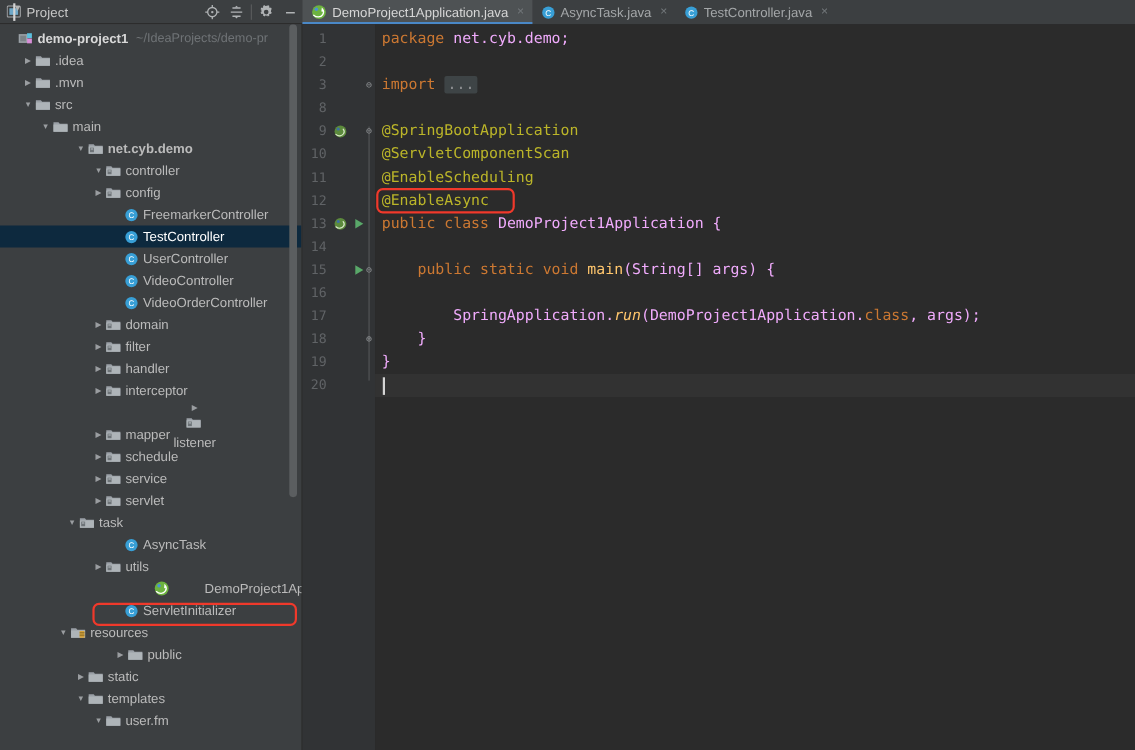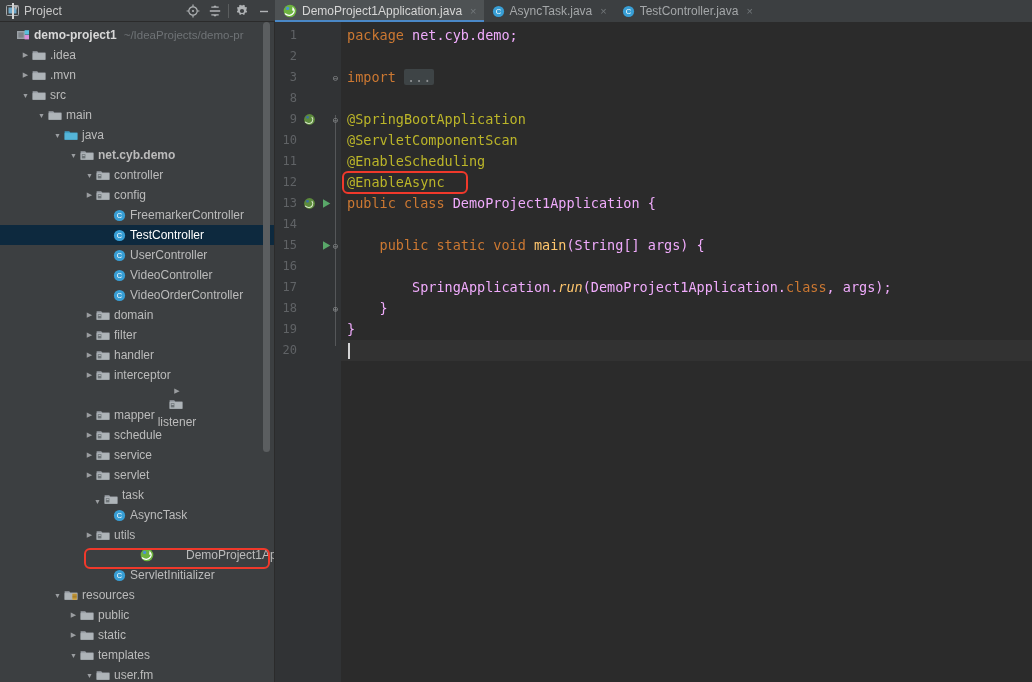--- a/index.html
+++ b/index.html
@@ -239,30 +239,20 @@
           <div class="row" style="padding-left: 36px;">
             <span class="arrow">▼</span>
             <span class="icon">
               <svg width="14" height="12" viewBox="0 0 14 12">
                 <path d="M0.6 2.2h4.6l1.1 1.3h7.1v7.2H0.6z" fill="#9aa0a6"></path>
                 <path d="M0.6 4.1h12.8v6.6H0.6z" fill="#aeb4b8"></path>
               </svg>
             </span>
             <span class="lbl">main</span>
           </div>
-          <div class="row" style="padding-left: 52px;">
-            <span class="arrow">▼</span>
-            <span class="icon">
-              <svg width="14" height="12" viewBox="0 0 14 12">
-                <path d="M0.6 2.2h4.6l1.1 1.3h7.1v7.2H0.6z" fill="#3f9fc4"></path>
-                <path d="M0.6 4.1h12.8v6.6H0.6z" fill="#55b5d8"></path>
-              </svg>
-            </span>
-            <span class="lbl">java</span>
-          </div>
           <div class="row" style="padding-left: 68px; font-weight: bold;">
             <span class="arrow">▼</span>
             <span class="icon">
               <svg width="14" height="12" viewBox="0 0 14 12">
                 <path d="M0.6 2.2h4.6l1.1 1.3h7.1v7.2H0.6z" fill="#9aa0a6"></path>
                 <path d="M0.6 4.1h12.8v6.6H0.6z" fill="#aeb4b8"></path>
                 <rect x="1.8" y="5.2" width="3.6" height="4.2" fill="#6d7377"></rect>
                 <rect x="2.5" y="5.9" width="2.2" height="1.1" fill="#aeb4b8"></rect>
               </svg>
             </span>
@@ -443,21 +433,21 @@
             <span class="icon">
               <svg width="14" height="12" viewBox="0 0 14 12">
                 <path d="M0.6 2.2h4.6l1.1 1.3h7.1v7.2H0.6z" fill="#9aa0a6"></path>
                 <path d="M0.6 4.1h12.8v6.6H0.6z" fill="#aeb4b8"></path>
                 <rect x="1.8" y="5.2" width="3.6" height="4.2" fill="#6d7377"></rect>
                 <rect x="2.5" y="5.9" width="2.2" height="1.1" fill="#aeb4b8"></rect>
               </svg>
             </span>
             <span class="lbl">servlet</span>
           </div>
-          <div class="row" style="padding-left: 92px; align-items: flex-end;">
+          <div class="row" style="padding-left: 60px;">
             <span class="arrow">▼</span>
             <span class="icon">
               <svg width="14" height="12" viewBox="0 0 14 12">
                 <path d="M0.6 2.2h4.6l1.1 1.3h7.1v7.2H0.6z" fill="#9aa0a6"></path>
                 <path d="M0.6 4.1h12.8v6.6H0.6z" fill="#aeb4b8"></path>
                 <rect x="1.8" y="5.2" width="3.6" height="4.2" fill="#6d7377"></rect>
                 <rect x="2.5" y="5.9" width="2.2" height="1.1" fill="#aeb4b8"></rect>
               </svg>
             </span>
             <span class="lbl">task</span>
@@ -510,21 +500,21 @@
             <span class="icon">
               <svg width="14" height="12" viewBox="0 0 14 12">
                 <path d="M0.6 2.2h4.6l1.1 1.3h7.1v7.2H0.6z" fill="#9aa0a6"></path>
                 <path d="M0.6 4.1h12.8v6.6H0.6z" fill="#aeb4b8"></path>
                 <rect x="8.4" y="4.6" width="4.4" height="6.2" fill="#d6a43c"></rect>
                 <path d="M8.4 6h4.4M8.4 7.4h4.4M8.4 8.8h4.4" stroke="#8d6d24" stroke-width="0.7"></path>
               </svg>
             </span>
             <span class="lbl">resources</span>
           </div>
-          <div class="row" style="padding-left: 68px;">
+          <div class="row" style="padding-left: 104px;">
             <span class="arrow">▶</span>
             <span class="icon">
               <svg width="14" height="12" viewBox="0 0 14 12">
                 <path d="M0.6 2.2h4.6l1.1 1.3h7.1v7.2H0.6z" fill="#9aa0a6"></path>
                 <path d="M0.6 4.1h12.8v6.6H0.6z" fill="#aeb4b8"></path>
               </svg>
             </span>
             <span class="lbl">public</span>
           </div>
           <div class="row" style="padding-left: 68px;">

